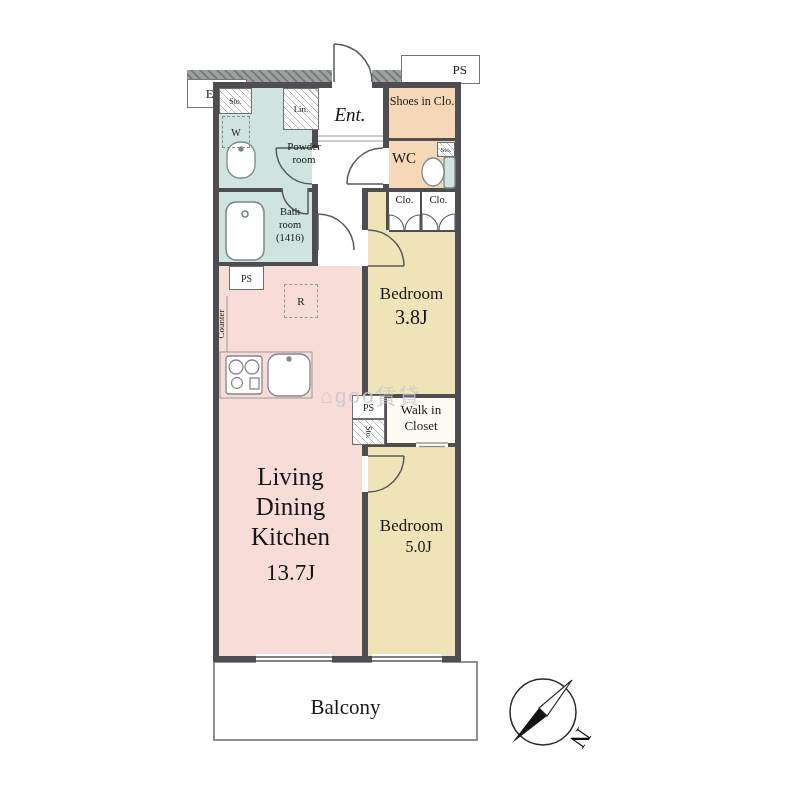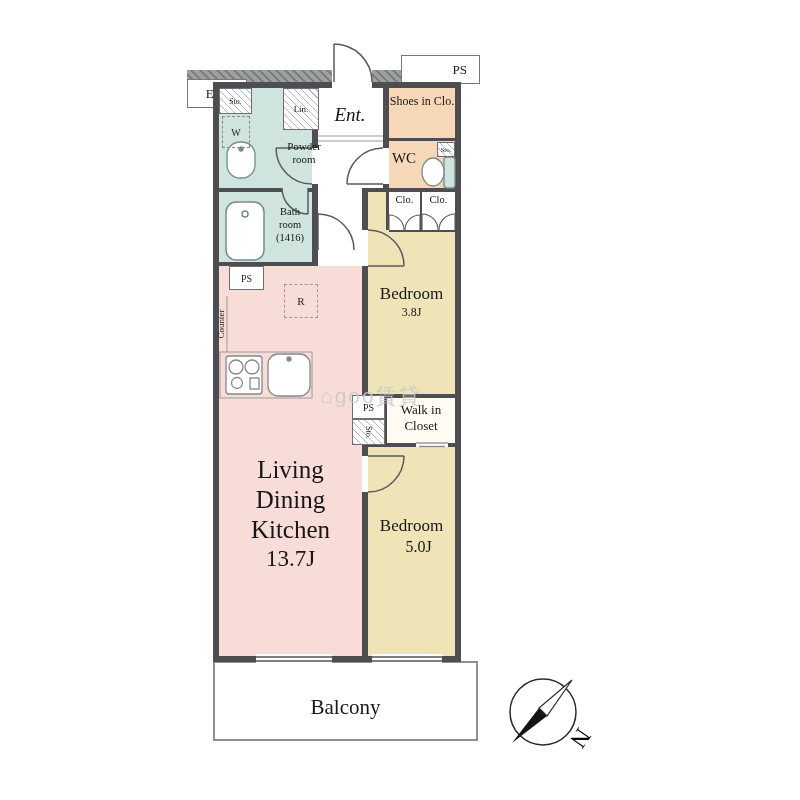--- a/index.html
+++ b/index.html
@@ -177,26 +177,26 @@
 
   <div class="lbl" style="left:320px;top:103px;width:60px;font-size:19px;font-style:italic;">Ent.</div>
   <div class="lbl" style="left:389px;top:94px;width:66px;font-size:12px;">Shoes in Clo.</div>
   <div class="lbl" style="left:256px;top:140px;width:56px;font-size:11px;padding-left:20px;">Powder room</div>
   <div class="lbl" style="left:389px;top:149px;width:30px;font-size:15px;">WC</div>
   <div class="lbl" style="left:268px;top:206px;width:44px;font-size:10.5px;">Bath room (1416)</div>
   <div class="lbl" style="left:389px;top:194px;width:31px;font-size:10.5px;">Clo.</div>
   <div class="lbl" style="left:422px;top:194px;width:33px;font-size:10.5px;">Clo.</div>
   <div class="lbl" style="left:368px;top:284px;width:87px;font-size:17px;">
     <div>Bedroom</div>
-    <div style="font-size:12px;text-align:center;">3.8J</div>
+    <div style="font-size:20px;text-align:center;">3.8J</div>
   </div>
   <div class="lbl" style="left:187px;top:318px;width:70px;height:12px;font-size:9px;transform:rotate(-90deg);">Counter</div>
   <div class="lbl" style="left:387px;top:402px;width:68px;font-size:13px;">Walk in Closet</div>
   <div class="lbl" style="left:219px;top:455px;width:143px;font-size:25px;line-height:1.2;">
-    <div style="width:110px;margin:0 auto;">Living Dining Kitchen</div>
+    <div style="width:110px;margin:7px auto;">Living Dining Kitchen</div>
     <div style="font-size:23px;">13.7J</div>
   </div>
   <div class="lbl" style="left:368px;top:516px;width:87px;font-size:17px;">
     <div>Bedroom</div>
     <div style="font-size:16px;margin-left:14px;">5.0J</div>
   </div>
 
   <div id="watermark" style="left:320px;top:382px;">
     <span>⌂</span><span>goo賃貸</span>
   </div>

